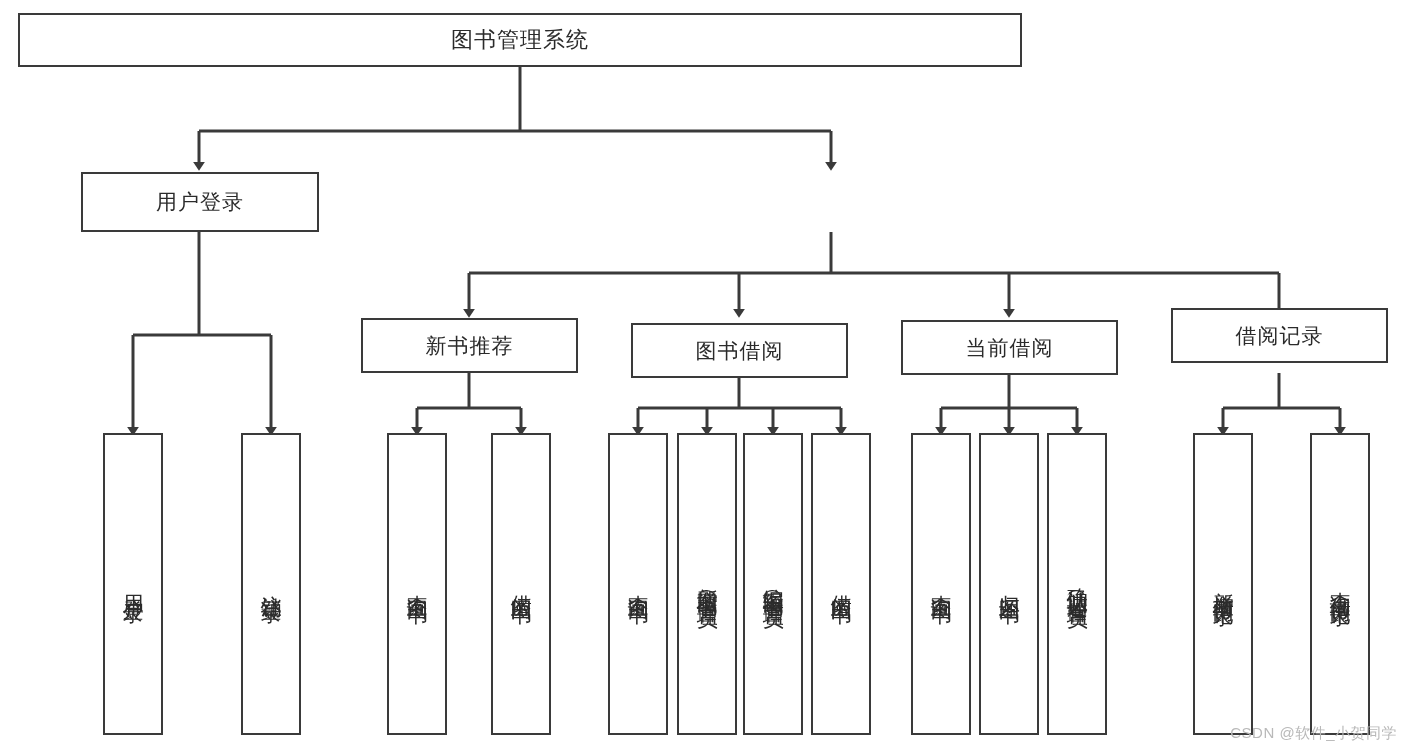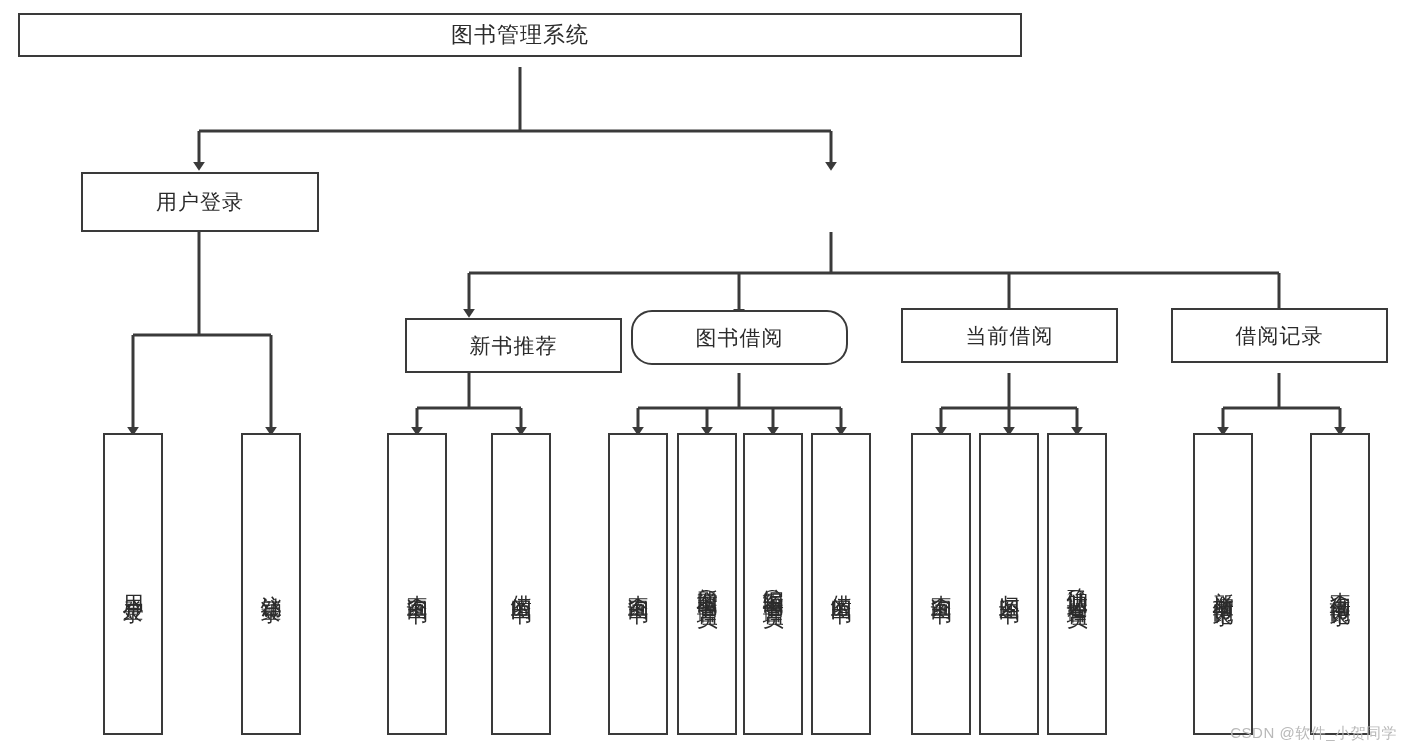--- a/index.html
+++ b/index.html
@@ -112,38 +112,38 @@
       <path d="M1009,408 L1009,428" marker-end="url(#arrow)"></path>
       <path d="M1077,408 L1077,428" marker-end="url(#arrow)"></path>
 
       <path d="M1279,373 L1279,408"></path>
       <path d="M1223,408 L1340,408"></path>
       <path d="M1223,408 L1223,428" marker-end="url(#arrow)"></path>
       <path d="M1340,408 L1340,428" marker-end="url(#arrow)"></path>
     </g>
   </svg>
 
-  <div class="node root h" style="left:18px; top:13px; width:1004px; height:44px;">
+  <div class="node root h" style="left:18px; top:13px; width:1004px; height:54px;">
     <span>图书管理系统</span>
   </div>
 
   <div class="node h" style="left:81px; top:172px; width:238px; height:60px;">
     <span>用户登录</span>
   </div>
 
 
-  <div class="node h" style="left:361px; top:318px; width:217px; height:55px;margin-left:44px;">
+  <div class="node h" style="left:361px; top:318px; width:217px; height:55px;">
     <span>新书推荐</span>
   </div>
 
-  <div class="node h" style="left:631px; top:310px; width:217px; height:55px;border-radius:21px;">
+  <div class="node h" style="left:631px; top:323px; width:217px; height:55px;">
     <span>图书借阅</span>
   </div>
 
-  <div class="node h" style="left:901px; top:308px; width:217px; height:55px;">
+  <div class="node h" style="left:901px; top:320px; width:217px; height:55px;">
     <span>当前借阅</span>
   </div>
 
   <div class="node h" style="left:1171px; top:308px; width:217px; height:55px;">
     <span>借阅记录</span>
   </div>
 
   <div class="node v" style="left:103px; top:433px; width:60px; height:302px;">
     <span class="vtext">用户登录</span>
   </div>

